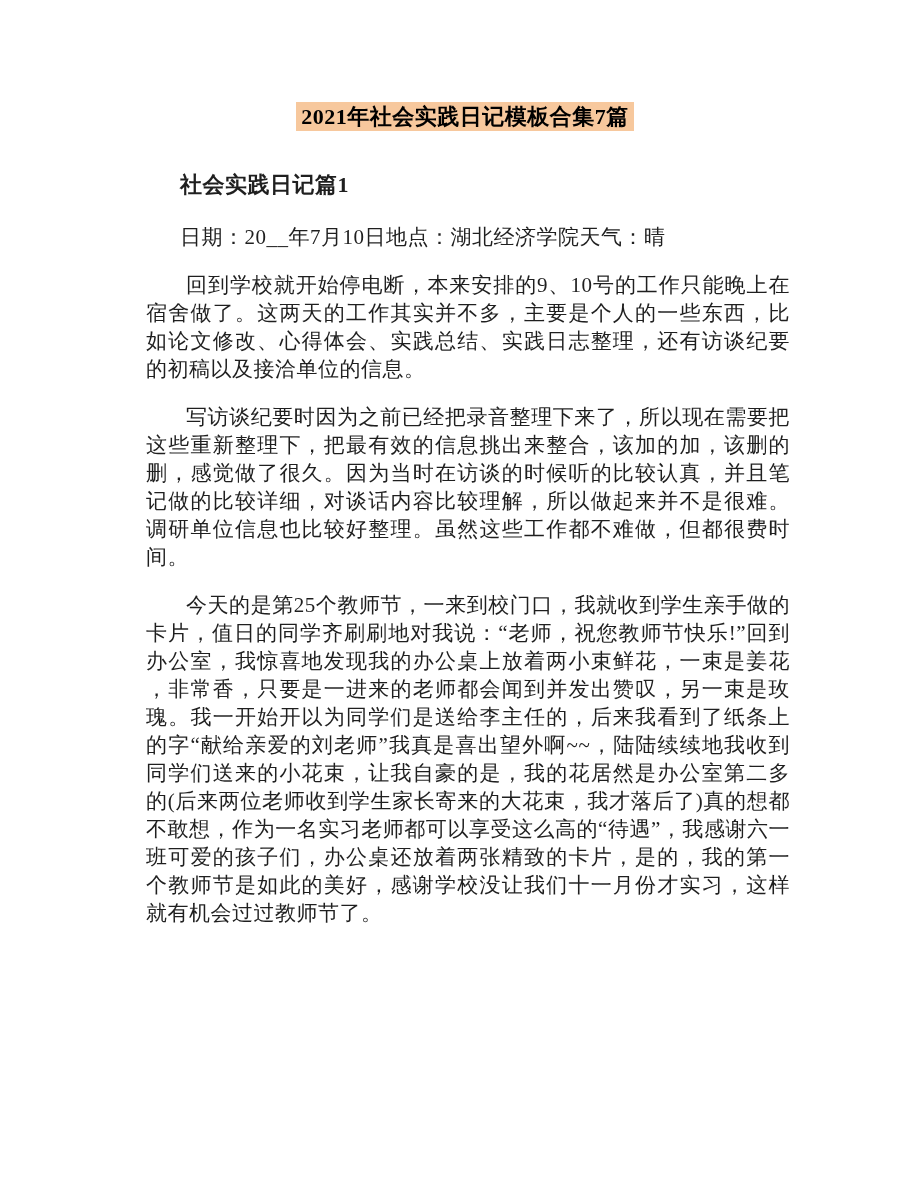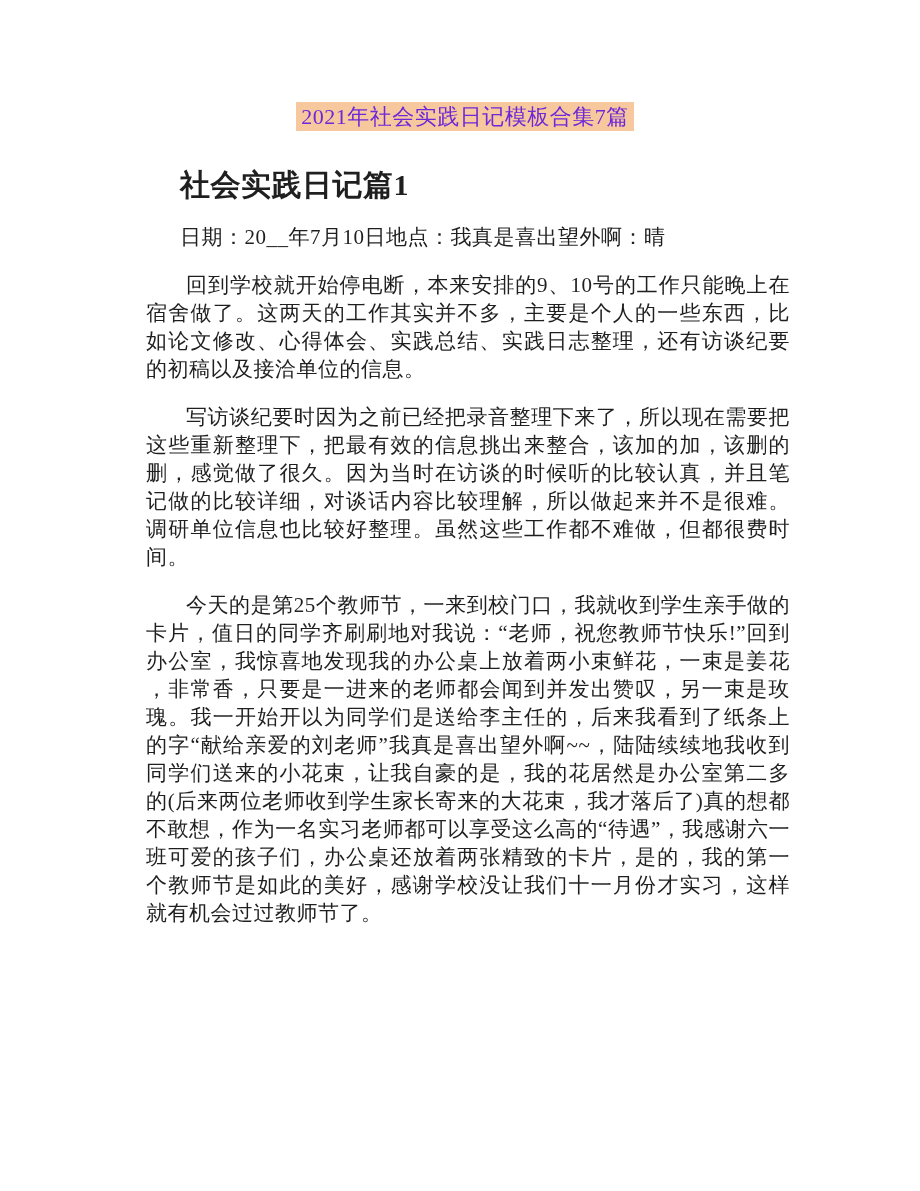--- a/index.html
+++ b/index.html
@@ -20,27 +20,28 @@
     padding: 103px 130px 0 140px; 
   }
   .doc-title {
     text-align: center;
     font-size: 22px;
     line-height: 28px;
     height: 32px;
   }
   .doc-title .highlight {
     background: #F7C89D;
-    color: #6d28d9;
+    color: #000000;
     padding: 2px 5px;
     letter-spacing: 0.5px;
+    font-weight: bold;
   }
   .sec-heading {
     margin: 36px 0 0 0;
-    font-size: 30px;
+    font-size: 22px;
     font-weight: bold;
     line-height: 28px;
     text-indent: 40px;
     letter-spacing: 0.5px;
   }
   .sec-heading.second {
     margin-top: 12px;
   }
   .meta-line {
     margin: 24px 0 0 0;
@@ -65,21 +66,21 @@
 
 <div class="page">
   <div class="content">
 
     <div class="doc-title">
       <span class="highlight">2021年社会实践日记模板合集7篇</span>
     </div>
 
     <div class="sec-heading">社会实践日记篇1</div>
 
-    <div class="meta-line">日期：20__年7月10日地点：我真是喜出望外啊：晴</div>
+    <div class="meta-line">日期：20__年7月10日地点：湖北经济学院天气：晴</div>
 
     <p class="para">回到学校就开始停电断，本来安排的9、10号的工作只能晚上在宿舍做了。这两天的工作其实并不多，主要是个人的一些东西，比如论文修改、心得体会、实践总结、实践日志整理，还有访谈纪要的初稿以及接洽单位的信息。</p>
 
     <p class="para">写访谈纪要时因为之前已经把录音整理下来了，所以现在需要把这些重新整理下，把最有效的信息挑出来整合，该加的加，该删的删，感觉做了很久。因为当时在访谈的时候听的比较认真，并且笔记做的比较详细，对谈话内容比较理解，所以做起来并不是很难。调研单位信息也比较好整理。虽然这些工作都不难做，但都很费时间。</p>
 
 
 
     <p class="para">今天的是第25个教师节，一来到校门口，我就收到学生亲手做的卡片，值日的同学齐刷刷地对我说：“老师，祝您教师节快乐!”回到办公室，我惊喜地发现我的办公桌上放着两小束鲜花，一束是姜花，非常香，只要是一进来的老师都会闻到并发出赞叹，另一束是玫瑰。我一开始开以为同学们是送给李主任的，后来我看到了纸条上的字“献给亲爱的刘老师”我真是喜出望外啊~~，陆陆续续地我收到同学们送来的小花束，让我自豪的是，我的花居然是办公室第二多的(后来两位老师收到学生家长寄来的大花束，我才落后了)真的想都不敢想，作为一名实习老师都可以享受这么高的“待遇”，我感谢六一班可爱的孩子们，办公桌还放着两张精致的卡片，是的，我的第一个教师节是如此的美好，感谢学校没让我们十一月份才实习，这样就有机会过过教师节了。</p>
 
   </div>

